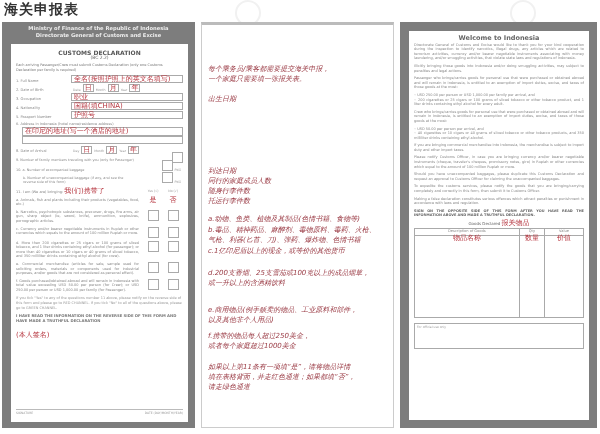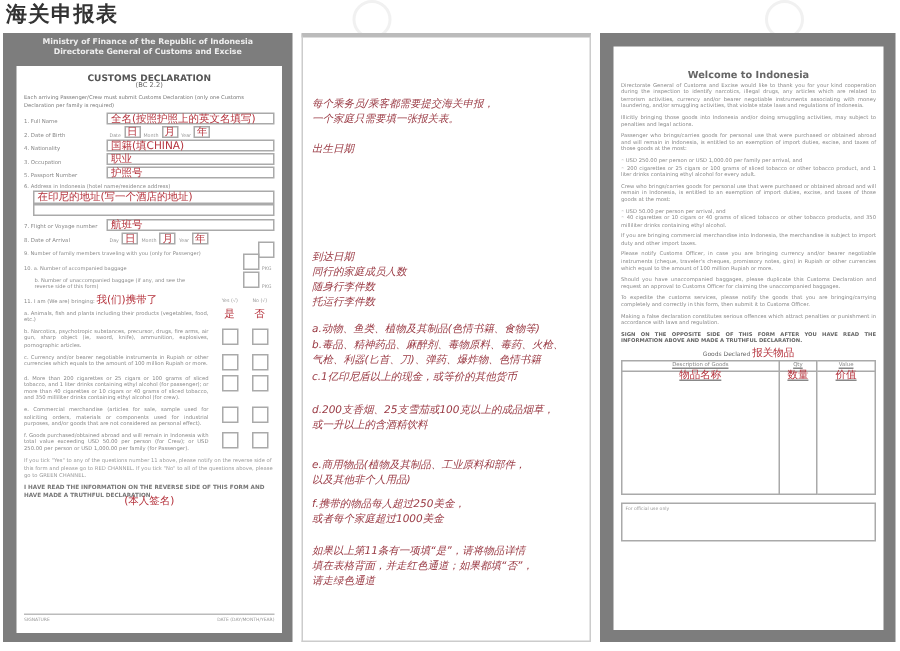--- a/index.html
+++ b/index.html
@@ -22,35 +22,35 @@
   .red { color: #b5323c; font-size: 7px; font-family: "DejaVu Sans", sans-serif; }
   .field-box { border: 0.6px solid #aaa; height: 8px; flex: 1; display: flex; align-items: center; padding-left: 2px; }
   .dbox { width: 11px; height: 8px; border: 0.6px solid #aaa; display: inline-flex; align-items: center; justify-content: center; }
   .small { font-size: 3.2px; color: #999; margin: 0 2px; }
   .chk { width: 11px; height: 11px; border: 0.6px solid #aaa; display: inline-block; }
   .qrow { display: flex; gap: 4px; margin-bottom: 3px; }
   .qrow .qtext { flex: 1; font-size: 3.5px; color: #888; text-align: justify; }
   .qrow .boxes { width: 40px; display: flex; justify-content: space-around; }
   .ans { font-size: 7px; color: #b5323c; width: 11px; text-align: center; }
   .decl { font-size: 3.8px; color: #777; margin-top: 4px; }
-  .sig { font-size: 7px; color: #b5323c; text-align: center; margin-top: 0; }
+  .sig { font-size: 7px; color: #b5323c; text-align: left; margin-top: 10px; }
   .sig-line { position: absolute; left: 5px; right: 5px; bottom: 6px; border-top: 0.6px solid #bbb; font-size: 3px; color: #999; display: flex; justify-content: space-between; padding-top: 1px; }
 
   
   .mid { position: absolute; left: 201px; top: 22px; width: 193px; height: 406px; border: 1px solid #ccc; border-top: 3px solid #bbb; background: #fff; }
   .mid .t { position: absolute; left: 6px; font-size: 7px; color: #9a3a44; line-height: 9.5px; white-space: nowrap; font-style: italic; }
 
   
   .form-right { position: absolute; left: 400px; top: 22px; width: 197px; height: 406px; background: #7d7d7d; }
-  .form-right .inner { position: absolute; left: 9px; top: 9px; width: 180px; height: 389px; background: #fff; padding: 17px 5px; font-size: 3.5px; color: #888; line-height: 4.6px; }
+  .form-right .inner { position: absolute; left: 9px; top: 9px; width: 180px; height: 389px; background: #fff; padding: 5px 5px; font-size: 3.5px; color: #888; line-height: 4.6px; }
   .welcome { text-align: center; font-size: 6.5px; font-weight: bold; color: #666; margin-bottom: 2px; }
   .para { margin-bottom: 3px; text-align: justify; }
   .bold { font-weight: bold; color: #666; }
   .goods-title { text-align: center; font-size: 4px; color: #666; margin: 3px 0 1px; }
-  .goods-table { width: 100%; border-collapse: collapse; text-decoration: underline; }
+  .goods-table { width: 100%; border-collapse: collapse; }
   .goods-table th { font-weight: normal; font-size: 3.6px; color: #888; border: 0.6px solid #aaa; height: 7px; }
   .goods-table td { border-left: 0.6px solid #aaa; border-right: 0.6px solid #aaa; border-bottom: 0.6px solid #aaa; vertical-align: top; text-align: center; height: 82px; }
   .official { border: 0.6px solid #aaa; height: 26px; margin-top: 5px; font-size: 3px; color: #999; padding: 1px 2px; }
 </style>
 </head>
 <body>
 
 <div class="page-title">海关申报表</div>
 <div class="watermark" style="left:235px"></div>
 <div class="watermark" style="left:510px"></div>
@@ -80,48 +80,42 @@
       <span class="small">Month</span>
       <span class="dbox">
           <span class="red">月</span>
         </span>
       <span class="small">Year</span>
       <span class="dbox">
           <span class="red">年</span>
         </span>
     </div>
     <div class="row">
+      <span class="lbl">3.  Occupation</span>
+      <span class="field-box">
+          <span class="red">职业</span>
+        </span>
+    </div>
+    <div class="row">
       <span class="lbl">4.  Nationality</span>
       <span class="field-box">
           <span class="red">国籍(填CHINA)</span>
-        </span>
-    </div>
-    <div class="row">
-      <span class="lbl">3.  Occupation</span>
-      <span class="field-box">
-          <span class="red">职业</span>
         </span>
     </div>
     <div class="row">
       <span class="lbl">5.  Passport Number</span>
       <span class="field-box">
           <span class="red">护照号</span>
         </span>
     </div>
     <div style="font-size:3.5px;color:#888;margin-top:2px">6.  Address in Indonesia (hotel name/residence address)</div>
     <div class="field-box" style="height:9px;margin-left:6px">
         <span class="red">在印尼的地址(写一个酒店的地址)</span>
       </div>
     <div class="field-box" style="height:8px;margin-left:6px;margin-bottom:2px"></div>
-    <div class="row">
-      <span class="lbl">7.  Flight or Voyage number</span>
-      <span class="field-box">
-          <span class="red">航班号</span>
-        </span>
-    </div>
     <div class="row">
       <span class="lbl">8.  Date of Arrival</span>
       <span class="small">Day</span>
       <span class="dbox">
           <span class="red">日</span>
         </span>
       <span class="small">Month</span>
       <span class="dbox">
           <span class="red">月</span>
         </span>
@@ -210,21 +204,21 @@
   <div class="t" style="top:142px">到达日期</div>
   <div class="t" style="top:152px">同行的家庭成员人数</div>
   <div class="t" style="top:162px">随身行李件数</div>
   <div class="t" style="top:172px">托运行李件数</div>
   <div class="t" style="top:190px">a.动物、鱼类、植物及其制品(色情书籍、食物等)</div>
   <div class="t" style="top:201px">b.毒品、精神药品、麻醉剂、毒物原料、毒药、火枪、</div>
   <div class="t" style="top:211px">气枪、利器(匕首、刀)、弹药、爆炸物、色情书籍</div>
   <div class="t" style="top:222px">c.1亿印尼盾以上的现金，或等价的其他货币</div>
   <div class="t" style="top:244px">d.200支香烟、25支雪茄或100克以上的成品烟草，</div>
   <div class="t" style="top:254px">或一升以上的含酒精饮料</div>
-  <div class="t" style="top:281px">e.商用物品(植物及其制品、工业原料和部件，</div>
+  <div class="t" style="top:281px">e.商用物品(例手贩卖的物品、工业原料和部件，</div>
   <div class="t" style="top:291px">以及其他非个人用品)</div>
   <div class="t" style="top:307px">f.携带的物品每人超过250美金，</div>
   <div class="t" style="top:317px">或者每个家庭超过1000美金</div>
   <div class="t" style="top:338px">如果以上第11条有一项填“是”，请将物品详情</div>
   <div class="t" style="top:348px">填在表格背面，并走红色通道；如果都填“否”，</div>
   <div class="t" style="top:358px">请走绿色通道</div>
 </div>
 
 <div class="form-right">
   <div class="inner">

